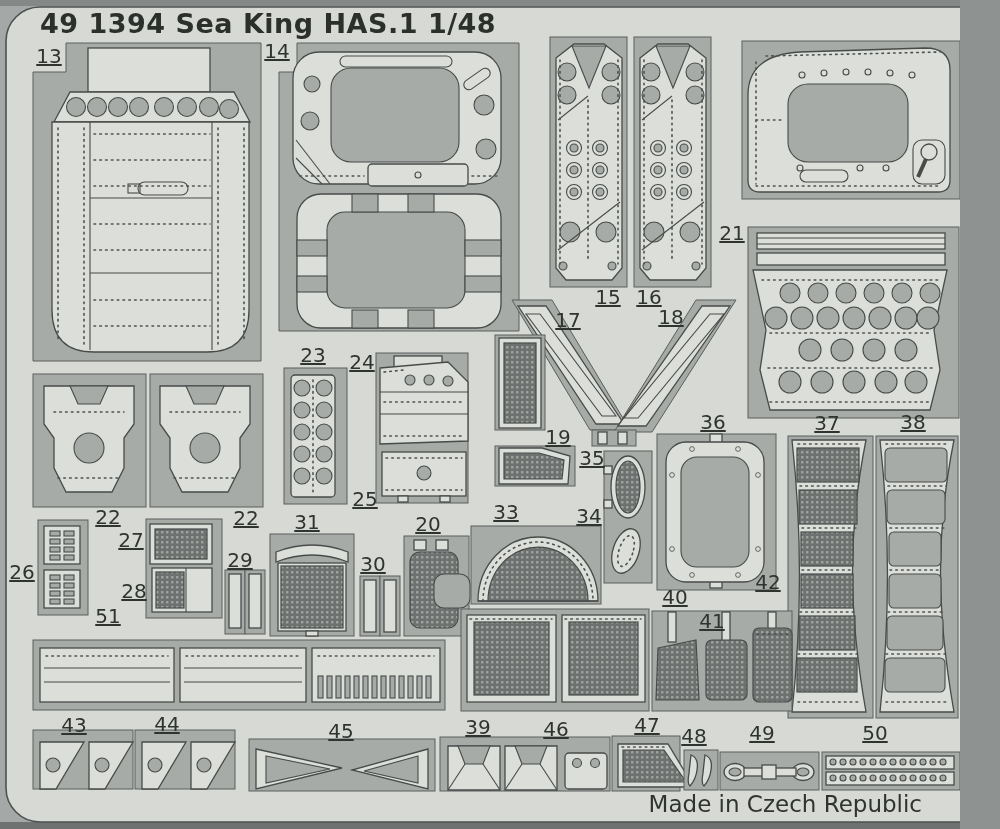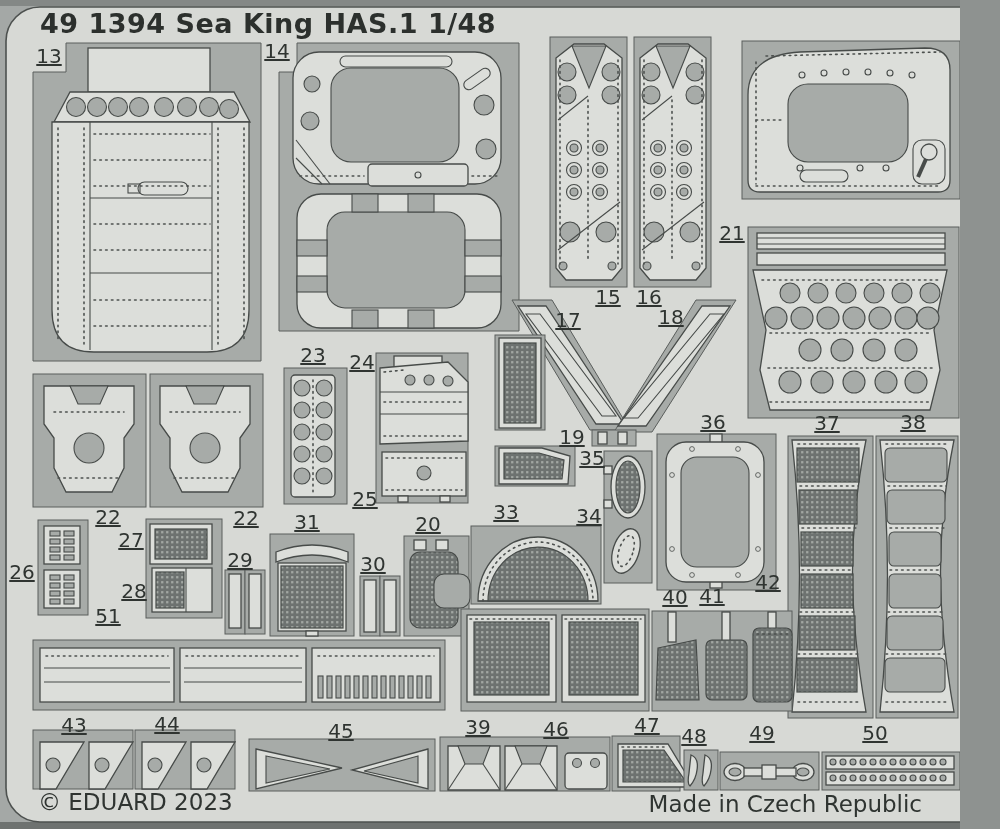--- a/index.html
+++ b/index.html
@@ -530,30 +530,29 @@
         <rect class="h" x="381" y="676" width="5" height="22"></rect>
     <rect class="h" x="390" y="676" width="5" height="22"></rect>
         <rect class="h" x="399" y="676" width="5" height="22"></rect>
     <rect class="h" x="408" y="676" width="5" height="22"></rect>
         <rect class="h" x="417" y="676" width="5" height="22"></rect>
     <rect class="h" x="426" y="676" width="5" height="22"></rect>
   </g>
 </svg>
 
   <div class="title">49 1394 Sea King HAS.1 1/48</div>
-  <div class="foot-l">© EDUARD 2023</div>
   <div class="foot-r">Made in Czech Republic</div>
 
   <div class="num" style="left:49px;top:56px">13</div>
   <div class="num" style="left:277px;top:51px">14</div>
   <div class="num" style="left:608px;top:297px">15</div>
   <div class="num" style="left:649px;top:297px">16</div>
   <div class="num" style="left:568px;top:320px">17</div>
   <div class="num" style="left:671px;top:317px">18</div>
-  <div class="num" style="left:572px;top:437px">19</div>
+  <div class="num" style="left:558px;top:437px">19</div>
   <div class="num" style="left:973px;top:53px">20</div>
   <div class="num" style="left:732px;top:233px">21</div>
   <div class="num" style="left:108px;top:517px">22</div>
   <div class="num" style="left:246px;top:518px">22</div>
   <div class="num" style="left:313px;top:355px">23</div>
   <div class="num" style="left:362px;top:362px">24</div>
   <div class="num" style="left:365px;top:499px">25</div>
   <div class="num" style="left:22px;top:572px">26</div>
   <div class="num" style="left:131px;top:540px">27</div>
   <div class="num" style="left:134px;top:591px">28</div>
@@ -562,21 +561,21 @@
   <div class="num" style="left:307px;top:522px">31</div>
   <div class="num" style="left:428px;top:524px">20</div>
   <div class="num" style="left:506px;top:512px">33</div>
   <div class="num" style="left:589px;top:516px">34</div>
   <div class="num" style="left:592px;top:458px">35</div>
   <div class="num" style="left:713px;top:422px">36</div>
   <div class="num" style="left:827px;top:423px">37</div>
   <div class="num" style="left:913px;top:422px">38</div>
   <div class="num" style="left:478px;top:727px">39</div>
   <div class="num" style="left:675px;top:597px">40</div>
-  <div class="num" style="left:712px;top:596px">41</div>
+  <div class="num" style="left:712px;top:621px">41</div>
   <div class="num" style="left:768px;top:582px">42</div>
   <div class="num" style="left:74px;top:725px">43</div>
   <div class="num" style="left:167px;top:724px">44</div>
   <div class="num" style="left:341px;top:731px">45</div>
   <div class="num" style="left:556px;top:729px">46</div>
   <div class="num" style="left:647px;top:725px">47</div>
   <div class="num" style="left:694px;top:736px">48</div>
   <div class="num" style="left:762px;top:733px">49</div>
   <div class="num" style="left:875px;top:733px">50</div>
   <div class="num" style="left:108px;top:616px">51</div>

